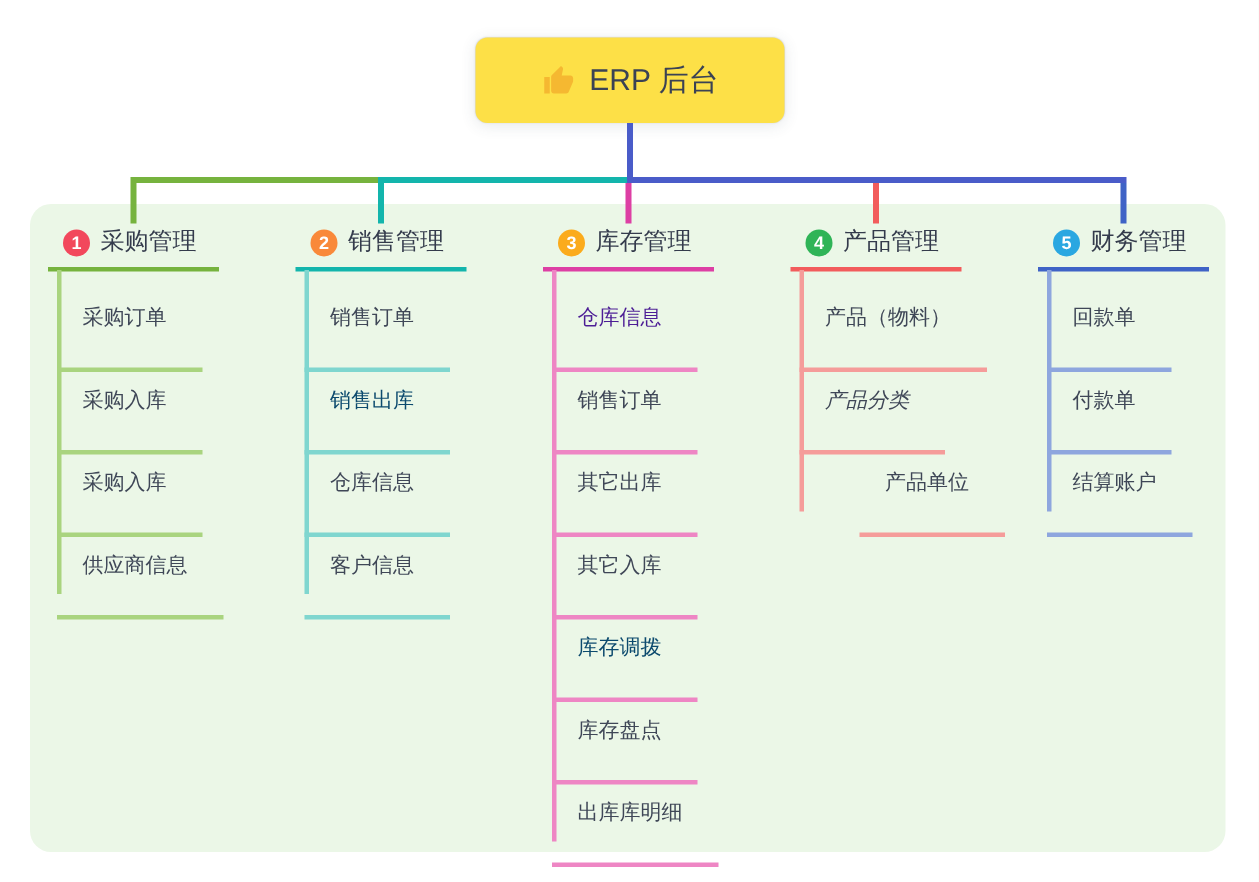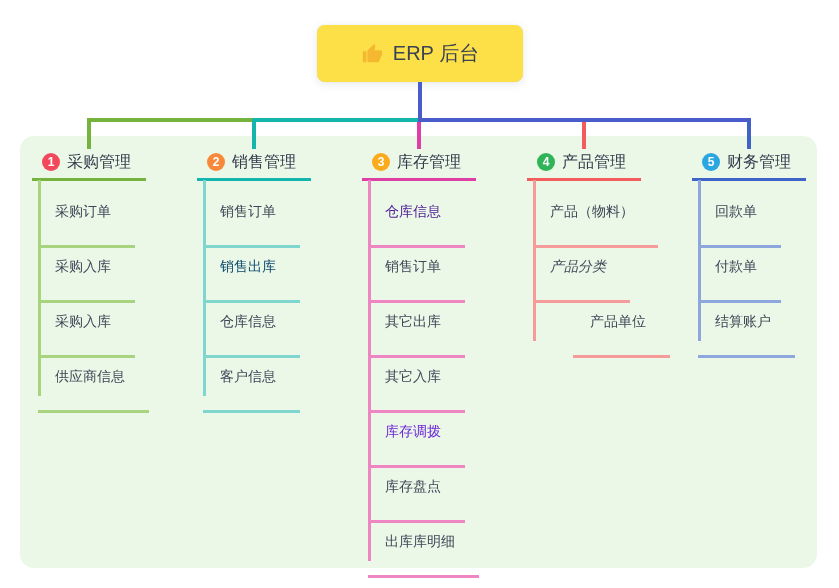--- a/index.html
+++ b/index.html
@@ -91,21 +91,21 @@
       <div class="child" style="left: 203px; top: 366px; border-bottom-color: rgb(127, 214, 207); color: rgb(63, 71, 87);">客户信息</div>
       <div class="branch-header" style="left: 362px; top: 148px; border-bottom-color: rgb(221, 63, 164);">
         <span class="badge" style="background: rgb(251, 171, 28);">3</span>
         <span class="branch-label" style="color: rgb(52, 59, 76);">库存管理</span>
       </div>
       <div class="vline" style="left: 368px; top: 180px; height: 381px; background: rgb(238, 134, 196);"></div>
       <div class="child" style="left: 368px; top: 201px; border-bottom-color: rgb(238, 134, 196); color: #4c1d95;">仓库信息</div>
       <div class="child" style="left: 368px; top: 256px; border-bottom-color: rgb(238, 134, 196); color: rgb(63, 71, 87);">销售订单</div>
       <div class="child" style="left: 368px; top: 311px; border-bottom-color: rgb(238, 134, 196); color: rgb(63, 71, 87);">其它出库</div>
       <div class="child" style="left: 368px; top: 366px; border-bottom-color: rgb(238, 134, 196); color: rgb(63, 71, 87);">其它入库</div>
-      <div class="child" style="left: 368px; top: 421px; border-bottom-color: rgb(238, 134, 196); color: #6d28d9; text-align: right;">库存调拨</div>
+      <div class="child" style="left: 368px; top: 421px; border-bottom-color: rgb(238, 134, 196); color: #0c4a6e; text-align: right;">库存调拨</div>
       <div class="child" style="left: 368px; top: 476px; border-bottom-color: rgb(238, 134, 196); color: rgb(63, 71, 87);">库存盘点</div>
       <div class="child" style="left: 368px; top: 531px; border-bottom-color: rgb(238, 134, 196); color: rgb(63, 71, 87);">出库库明细</div>
       <div class="branch-header" style="left: 527px; top: 148px; border-bottom-color: rgb(242, 92, 92);">
         <span class="badge" style="background: rgb(47, 180, 87);">4</span>
         <span class="branch-label" style="color: rgb(52, 59, 76);">产品管理</span>
       </div>
       <div class="vline" style="left: 533px; top: 180px; height: 161px; background: rgb(245, 156, 154);"></div>
       <div class="child" style="left: 533px; top: 201px; border-bottom-color: rgb(245, 156, 154); color: rgb(63, 71, 87);">产品（物料）</div>
       <div class="child" style="left: 533px; top: 256px; border-bottom-color: rgb(245, 156, 154); color: rgb(63, 71, 87); font-style: italic;">产品分类</div>
       <div class="child" style="left: 533px; top: 311px; border-bottom-color: rgb(245, 156, 154); color: rgb(63, 71, 87); margin-left: 40px;">产品单位</div>

